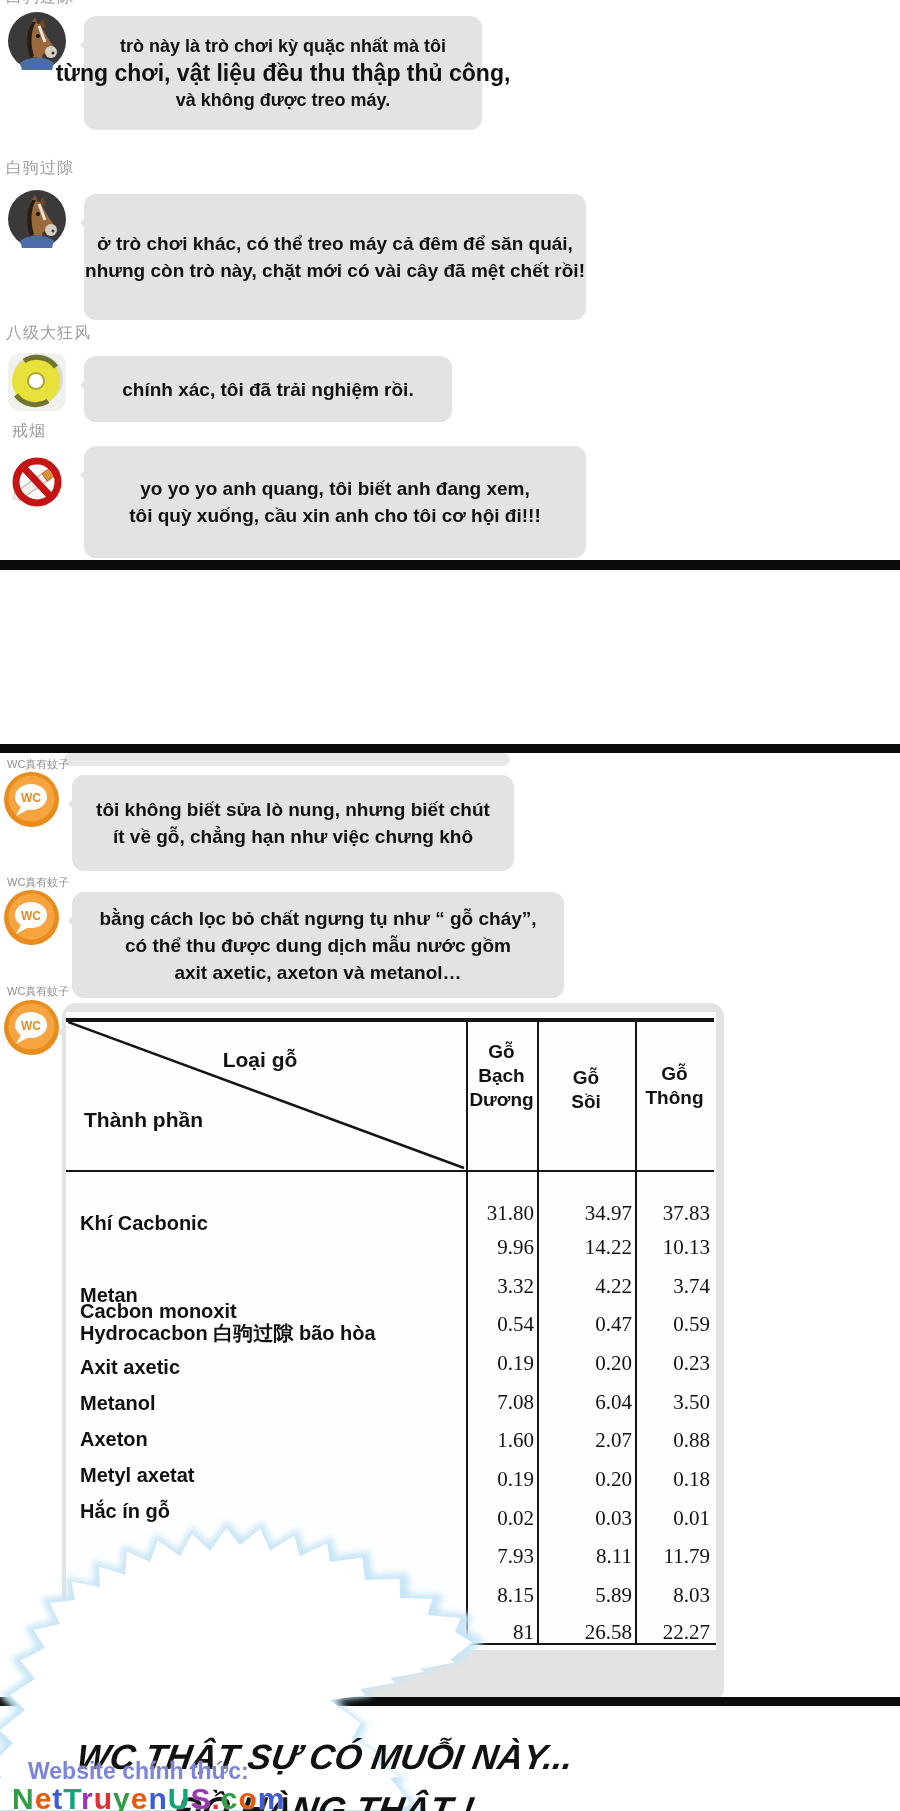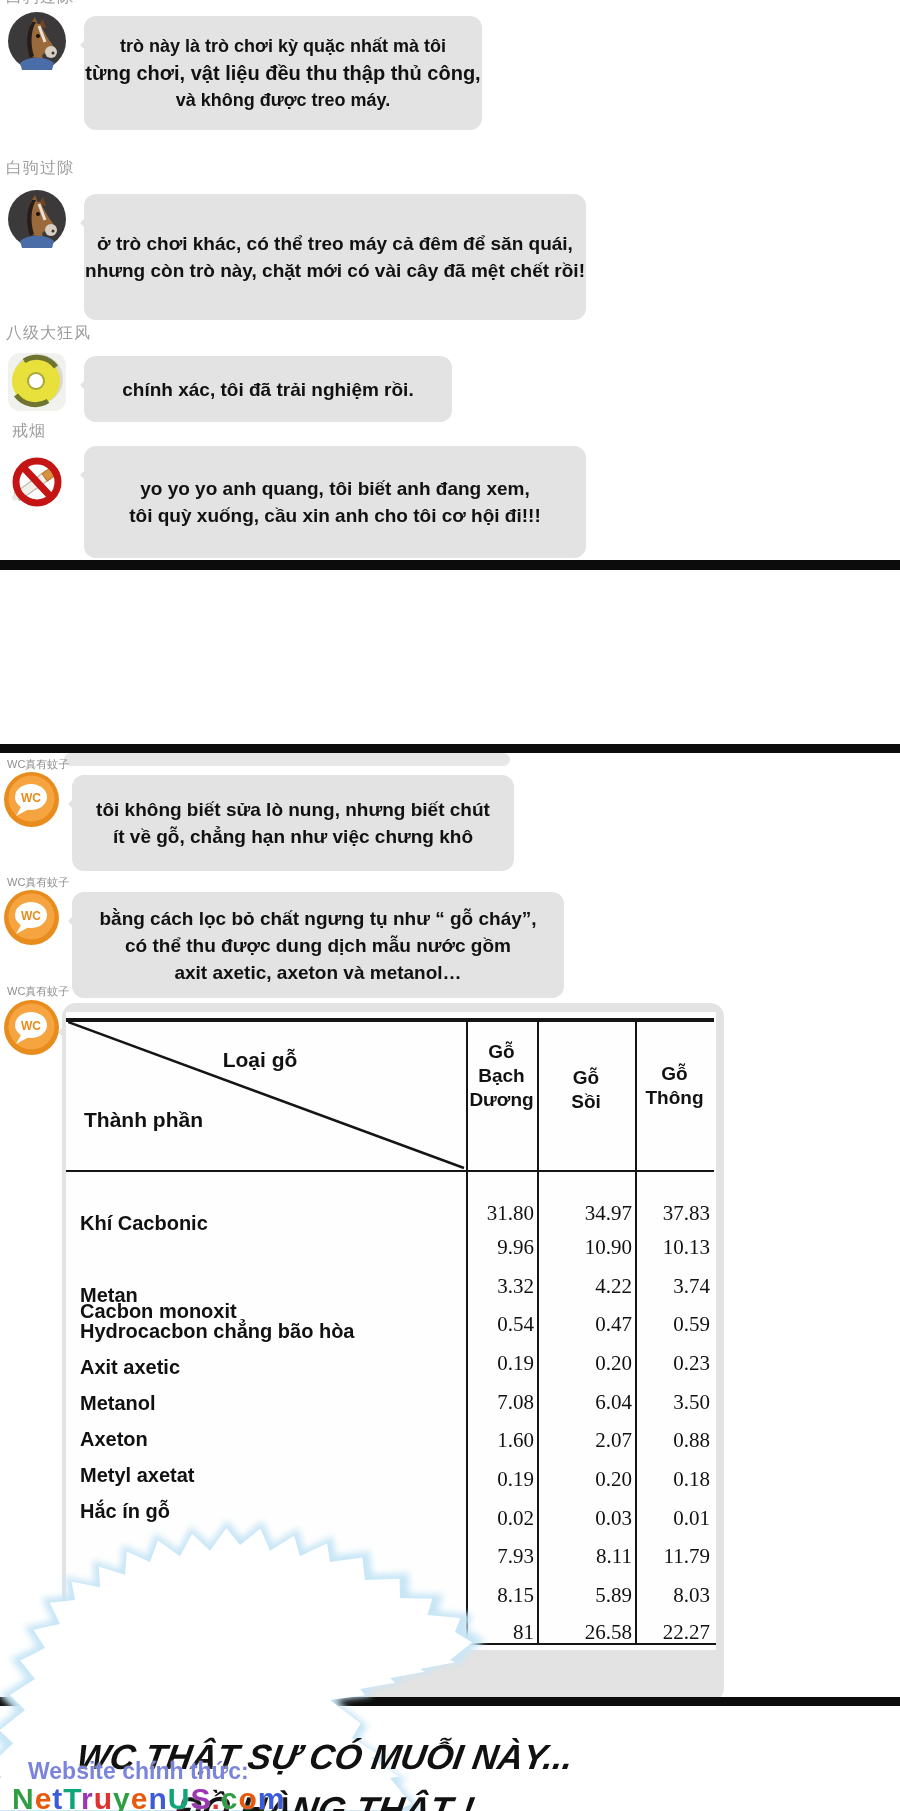--- a/index.html
+++ b/index.html
@@ -47,21 +47,21 @@
     <path d="M24 12 C20 22 20 34 24 45 L35 47 C32 41 38 40 43 41 L47 36 C42 30 36 20 32 12 Z" fill="#9b6a3c"></path>
     <path d="M24 10 C18 20 18 34 22 46 L26 44 C22 32 23 18 28 10 Z" fill="#241d1a"></path>
     <circle cx="43" cy="40" r="6" fill="#d8cfc4"></circle>
     <circle cx="45" cy="41" r="1.5" fill="#3a2d22"></circle>
     <path d="M31 14 L37 30" stroke="#e8e2d8" stroke-width="3" fill="none"></path>
     <circle cx="30" cy="24" r="2" fill="#17100c"></circle>
     <path d="M12 51 C20 44 38 44 46 51 L44 58 L14 58 Z" fill="#4a6da8"></path>
   </svg>
   <div class="bubble" style="left:84px;top:16px;width:398px;height:114px;">
     <div class="bline" style="font-size:18px">trò này là trò chơi kỳ quặc nhất mà tôi</div>
-    <div class="bline" style="font-size:20px">từng chơi, vật liệu đều thu thập thủ công,</div>
+    <div class="bline" style="font-size:23px">từng chơi, vật liệu đều thu thập thủ công,</div>
     <div class="bline" style="font-size:18px">và không được treo máy.</div>
   </div>
 
   <div class="username" style="left:6px;top:158px;">白驹过隙</div>
   <svg class="avatar" style="left:8px;top:190px;" width="58" height="58" viewBox="0 0 58 58">
     <circle cx="29" cy="29" r="29" fill="#3c393b"></circle>
     <polygon points="27,5 31,15 22,13" fill="#8a5a30"></polygon>
     <polygon points="35,7 38,16 30,14" fill="#714625"></polygon>
     <path d="M24 12 C20 22 20 34 24 45 L35 47 C32 41 38 40 43 41 L47 36 C42 30 36 20 32 12 Z" fill="#9b6a3c"></path>
     <path d="M24 10 C18 20 18 34 22 46 L26 44 C22 32 23 18 28 10 Z" fill="#241d1a"></path>
@@ -170,35 +170,35 @@
       <div>Sồi</div>
   </div>
   <div class="thead" style="left:635px;top:1062px;width:79px;font-size:19px;">
     <div>Gỗ</div>
       <div>Thông</div>
   </div>
 
   <div class="tlabel" style="top:1212px;">Khí Cacbonic</div>
   <div class="tlabel" style="top:1300px;">Cacbon monoxit</div>
   <div class="tlabel" style="top:1284px;">Metan</div>
-  <div class="tlabel" style="top:1320px;">Hydrocacbon chẳng bão hòa</div>
+  <div class="tlabel" style="top:1320px;">Hydrocacbon 白驹过隙 bão hòa</div>
   <div class="tlabel" style="top:1356px;">Axit axetic</div>
   <div class="tlabel" style="top:1392px;">Metanol</div>
   <div class="tlabel" style="top:1428px;">Axeton</div>
   <div class="tlabel" style="top:1464px;">Metyl axetat</div>
   <div class="tlabel" style="top:1500px;">Hắc ín gỗ</div>
 
   <div class="vrow" style="top:1196px;align-items:flex-end;">
       <i>31.80</i>
       <i>34.97</i>
       <i>37.83</i>
     </div>
   <div class="vrow" style="top:1235px;">
       <i>9.96</i>
-      <i>10.90</i>
+      <i>14.22</i>
       <i>10.13</i>
     </div>
   <div class="vrow" style="top:1274px;">
       <i>3.32</i>
       <i>4.22</i>
       <i>3.74</i>
     </div>
   <div class="vrow" style="top:1312px;">
       <i>0.54</i>
       <i>0.47</i>

